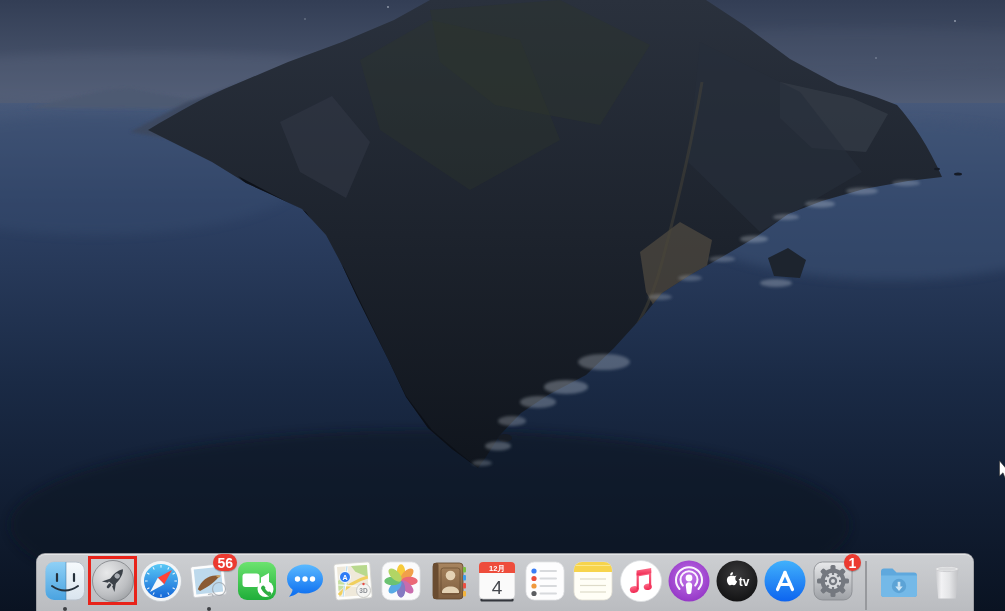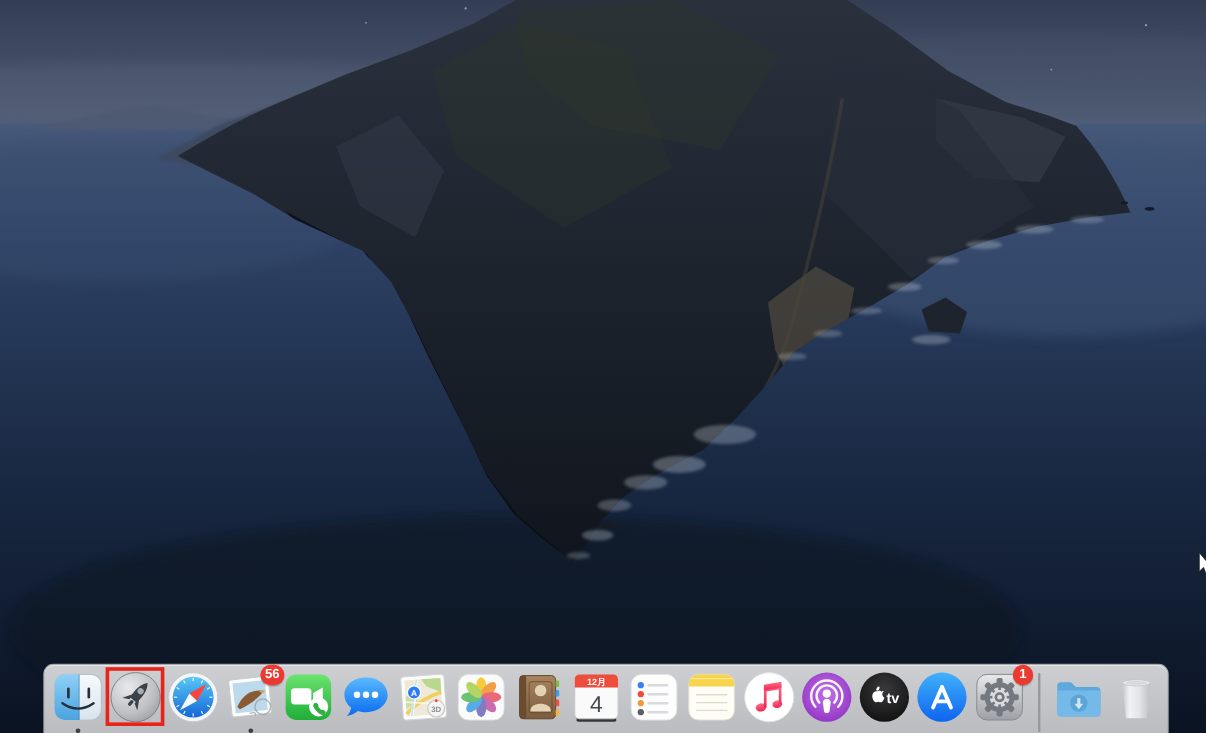--- a/index.html
+++ b/index.html
@@ -19,21 +19,21 @@
     border-radius:9px 9px 0 0;
     box-shadow:inset 0 1px 0 rgba(255,255,255,.45);
     display:flex;align-items:flex-start;gap:2px;padding:4px 5px 0 5px;
   }
   .dock-item{position:relative;width:46px;height:46px;flex:0 0 auto;}
   .dock-item svg{width:46px;height:46px;display:block;}
   .dock-separator{width:1.5px;height:49px;background:#97999d;margin:3px 7px 0 7px;flex:0 0 auto;}
   .dot{position:absolute;left:50%;transform:translateX(-50%);bottom:-7px;width:4px;height:4px;border-radius:50%;background:#3e4044;}
   .badge{
     position:absolute;top:-4px;right:-5px;min-width:17px;height:17px;border-radius:9px;
-    background:#ec3a30;color:#fff;font-size:11px;font-weight:700;
+    background:#ec3a30;color:#fff;font-size:14px;font-weight:700;
     display:flex;align-items:center;justify-content:center;padding:0 4px;line-height:1;
     box-shadow:0 1px 1px rgba(0,0,0,.25);z-index:4;
   }
   .highlight{position:absolute;left:-2px;top:-2px;width:49px;height:49px;border:3px solid #e8231a;z-index:3;}
   .cursor{position:absolute;left:999px;top:460px;width:10px;height:20px;z-index:9;}
 </style>
 </head>
 <body>
 
 <div class="desktop">

